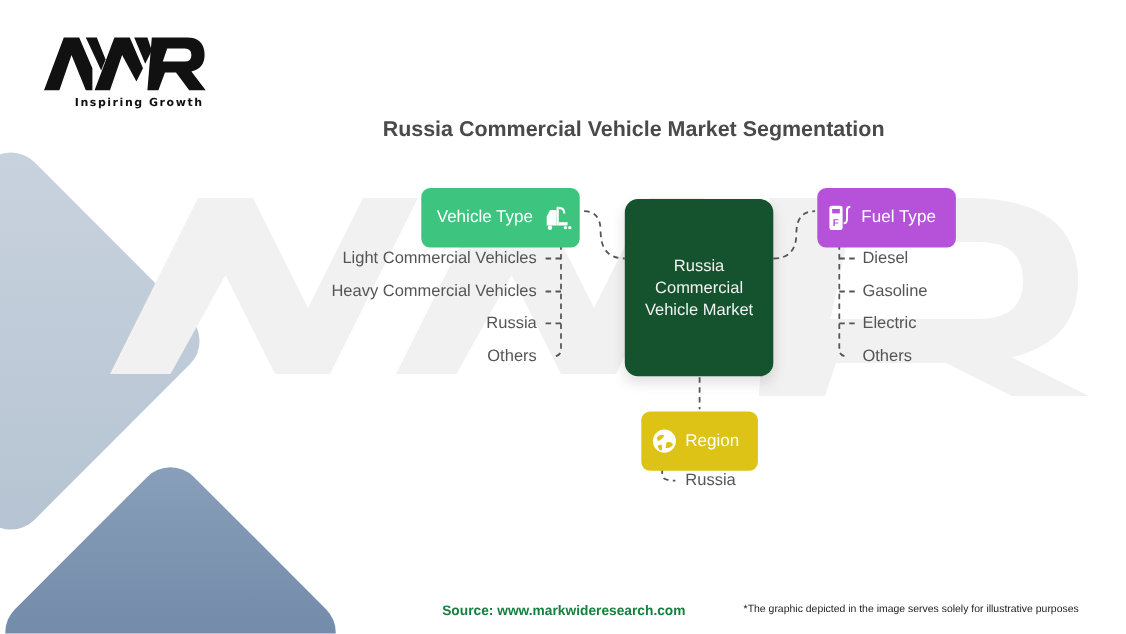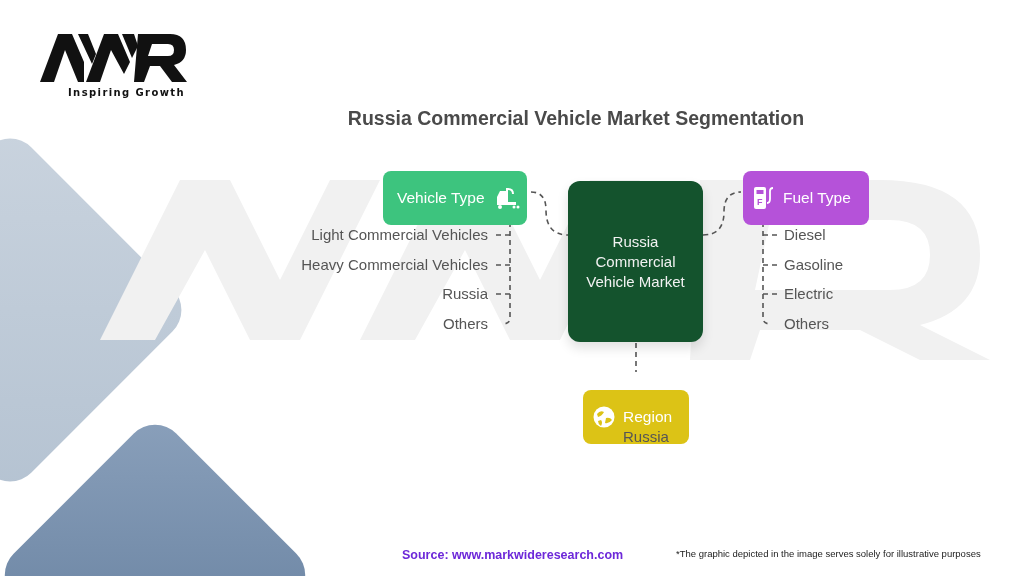--- a/index.html
+++ b/index.html
@@ -19,25 +19,25 @@
   .logo-tag { font-family:"DejaVu Sans", sans-serif; font-weight:bold; font-size:10px; color:#111; letter-spacing:1.4px; margin-left:30px; margin-top:-1px; }
   .title { left:0; width:1152px; top:107px; text-align:center; font-size:19.5px; font-weight:bold; color:#4a4a4a; }
   
   .center { left:568px; top:181px; width:135px; height:161px; background:#14532d; border-radius:12px; box-shadow:0 6px 12px rgba(0,0,0,0.12);
     display:flex; align-items:center; justify-content:center; text-align:center; color:#f2f2f2; font-size:15px; line-height:20px; }
   .center span { display:block; width:110px; }
   
   .cat { height:54px; border-radius:8px; display:flex; align-items:center; color:#fff; font-size:15.5px; box-sizing:border-box; }
   .cat-vehicle { left:383px; top:171px; width:144px; background:#3dc47e; padding-left:14px; }
   .cat-fuel { left:743px; top:171px; width:126px; background:#b552d9; padding-left:10px; }
-  .cat-region { left:583px; top:374px; width:106px; background:#dcc316; padding-left:9px;margin-top:16px; }
+  .cat-region { left:583px; top:374px; width:106px; background:#dcc316; padding-left:9px; }
   .icon { display:inline-block; }
   .item { font-size:15px; color:#555555; white-space:nowrap; }
   .item.right { text-align:right; }
-  .footer-src { left:402px; top:548px; font-size:12.5px; font-weight:bold; color:#6d28d9; }
+  .footer-src { left:402px; top:548px; font-size:12.5px; font-weight:bold; color:#15803d; }
   .footer-note { left:676px; top:548px; font-size:9.5px; color:#222; }
 </style>
 </head>
 <body>
 
 <div class="abs bg-shape1-wrap">
   <div class="abs bg-shape1"></div>
   <div class="abs bg-shape2"></div>
 </div>
 

